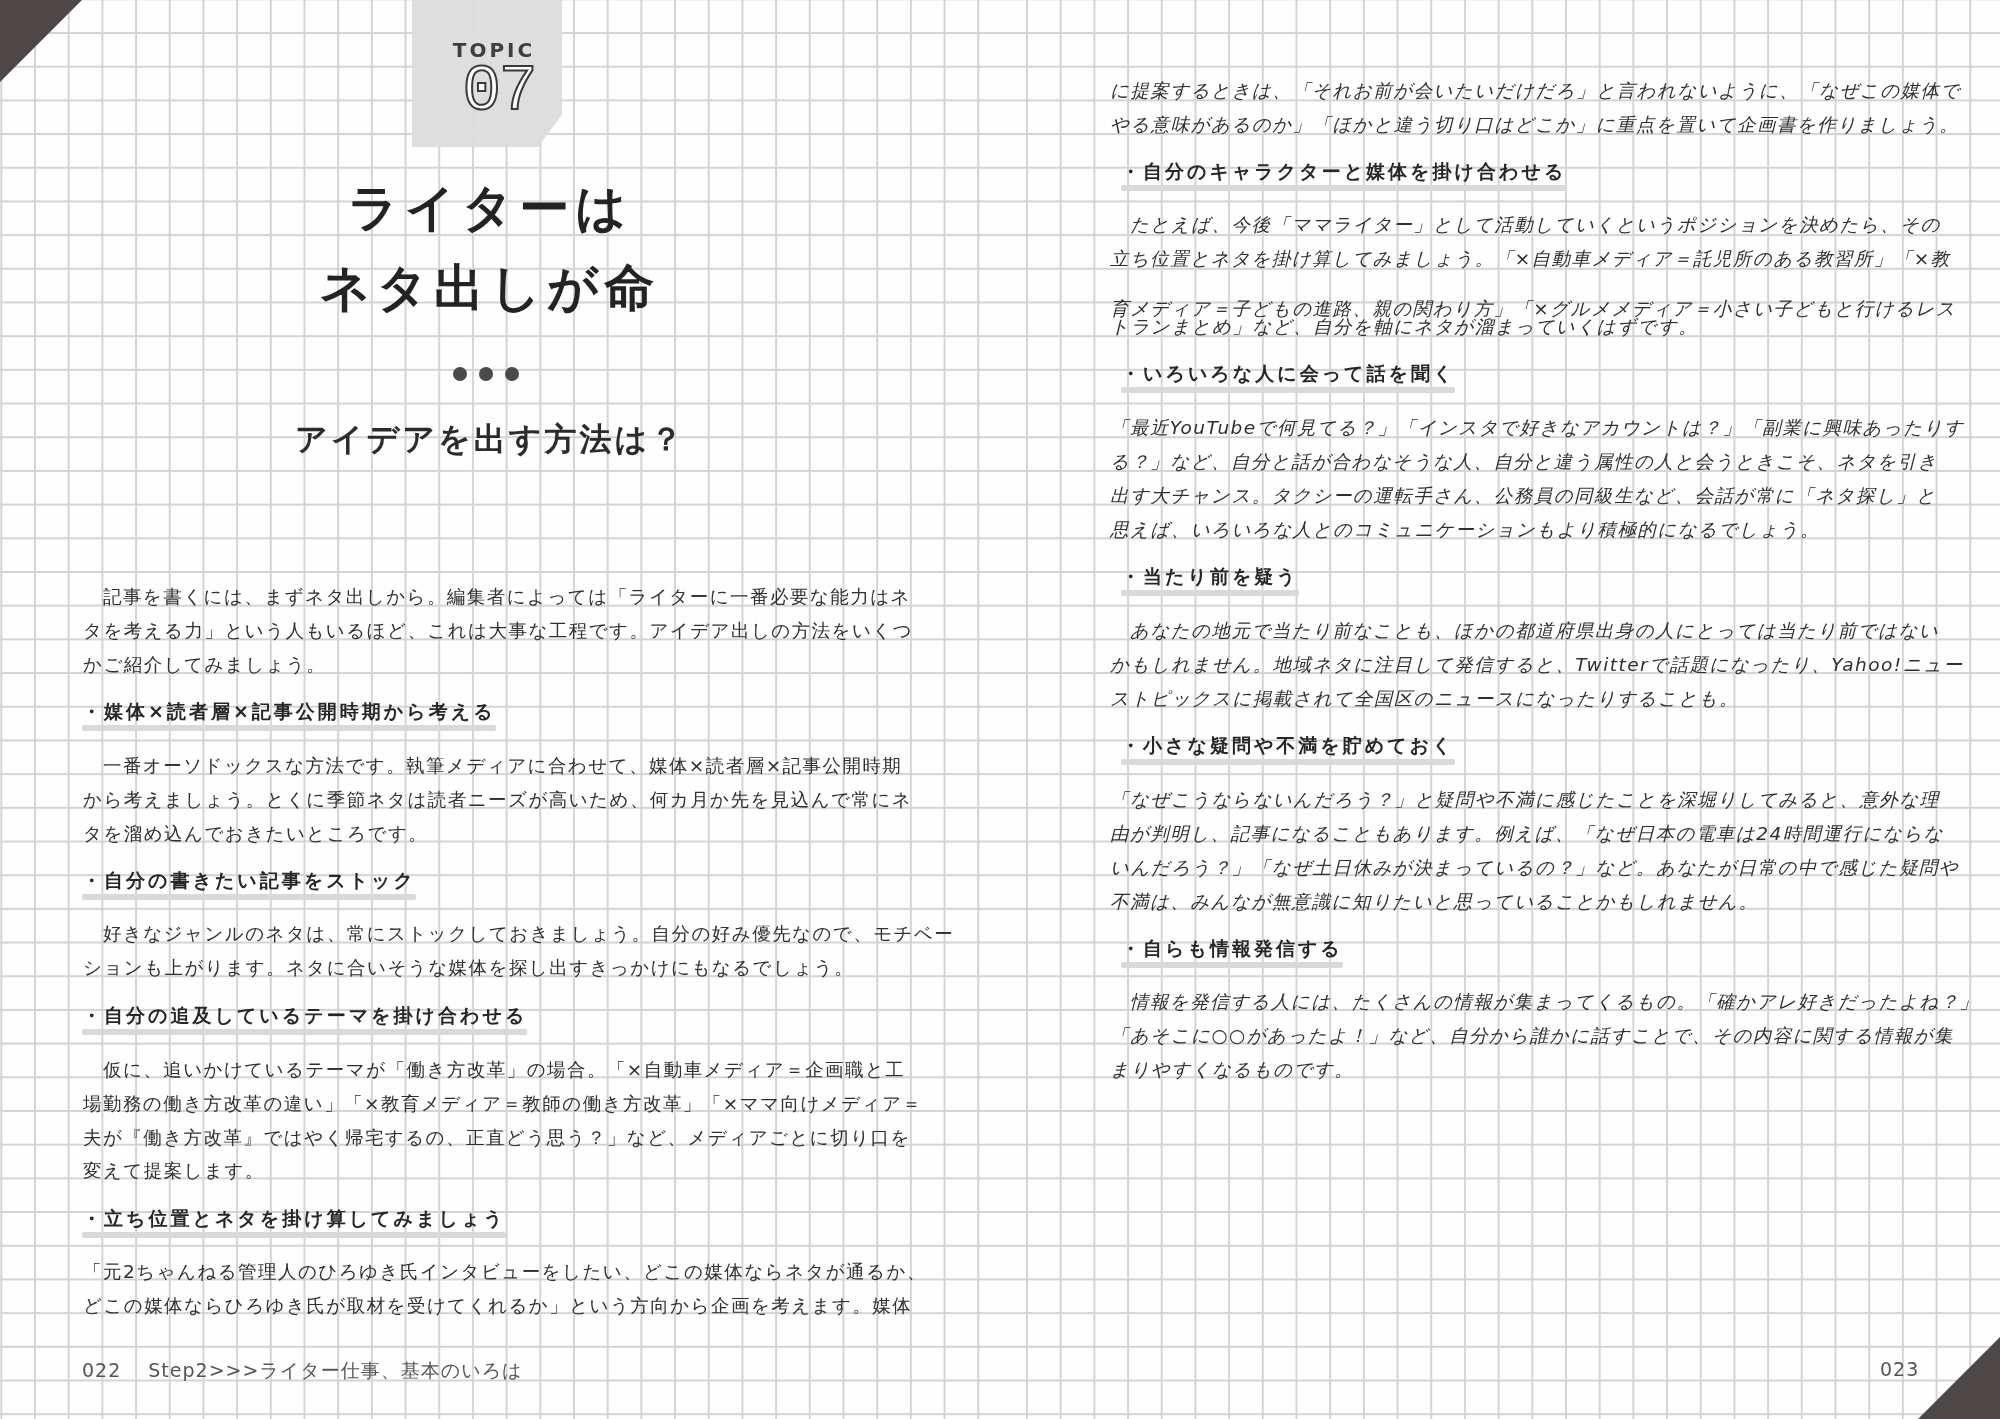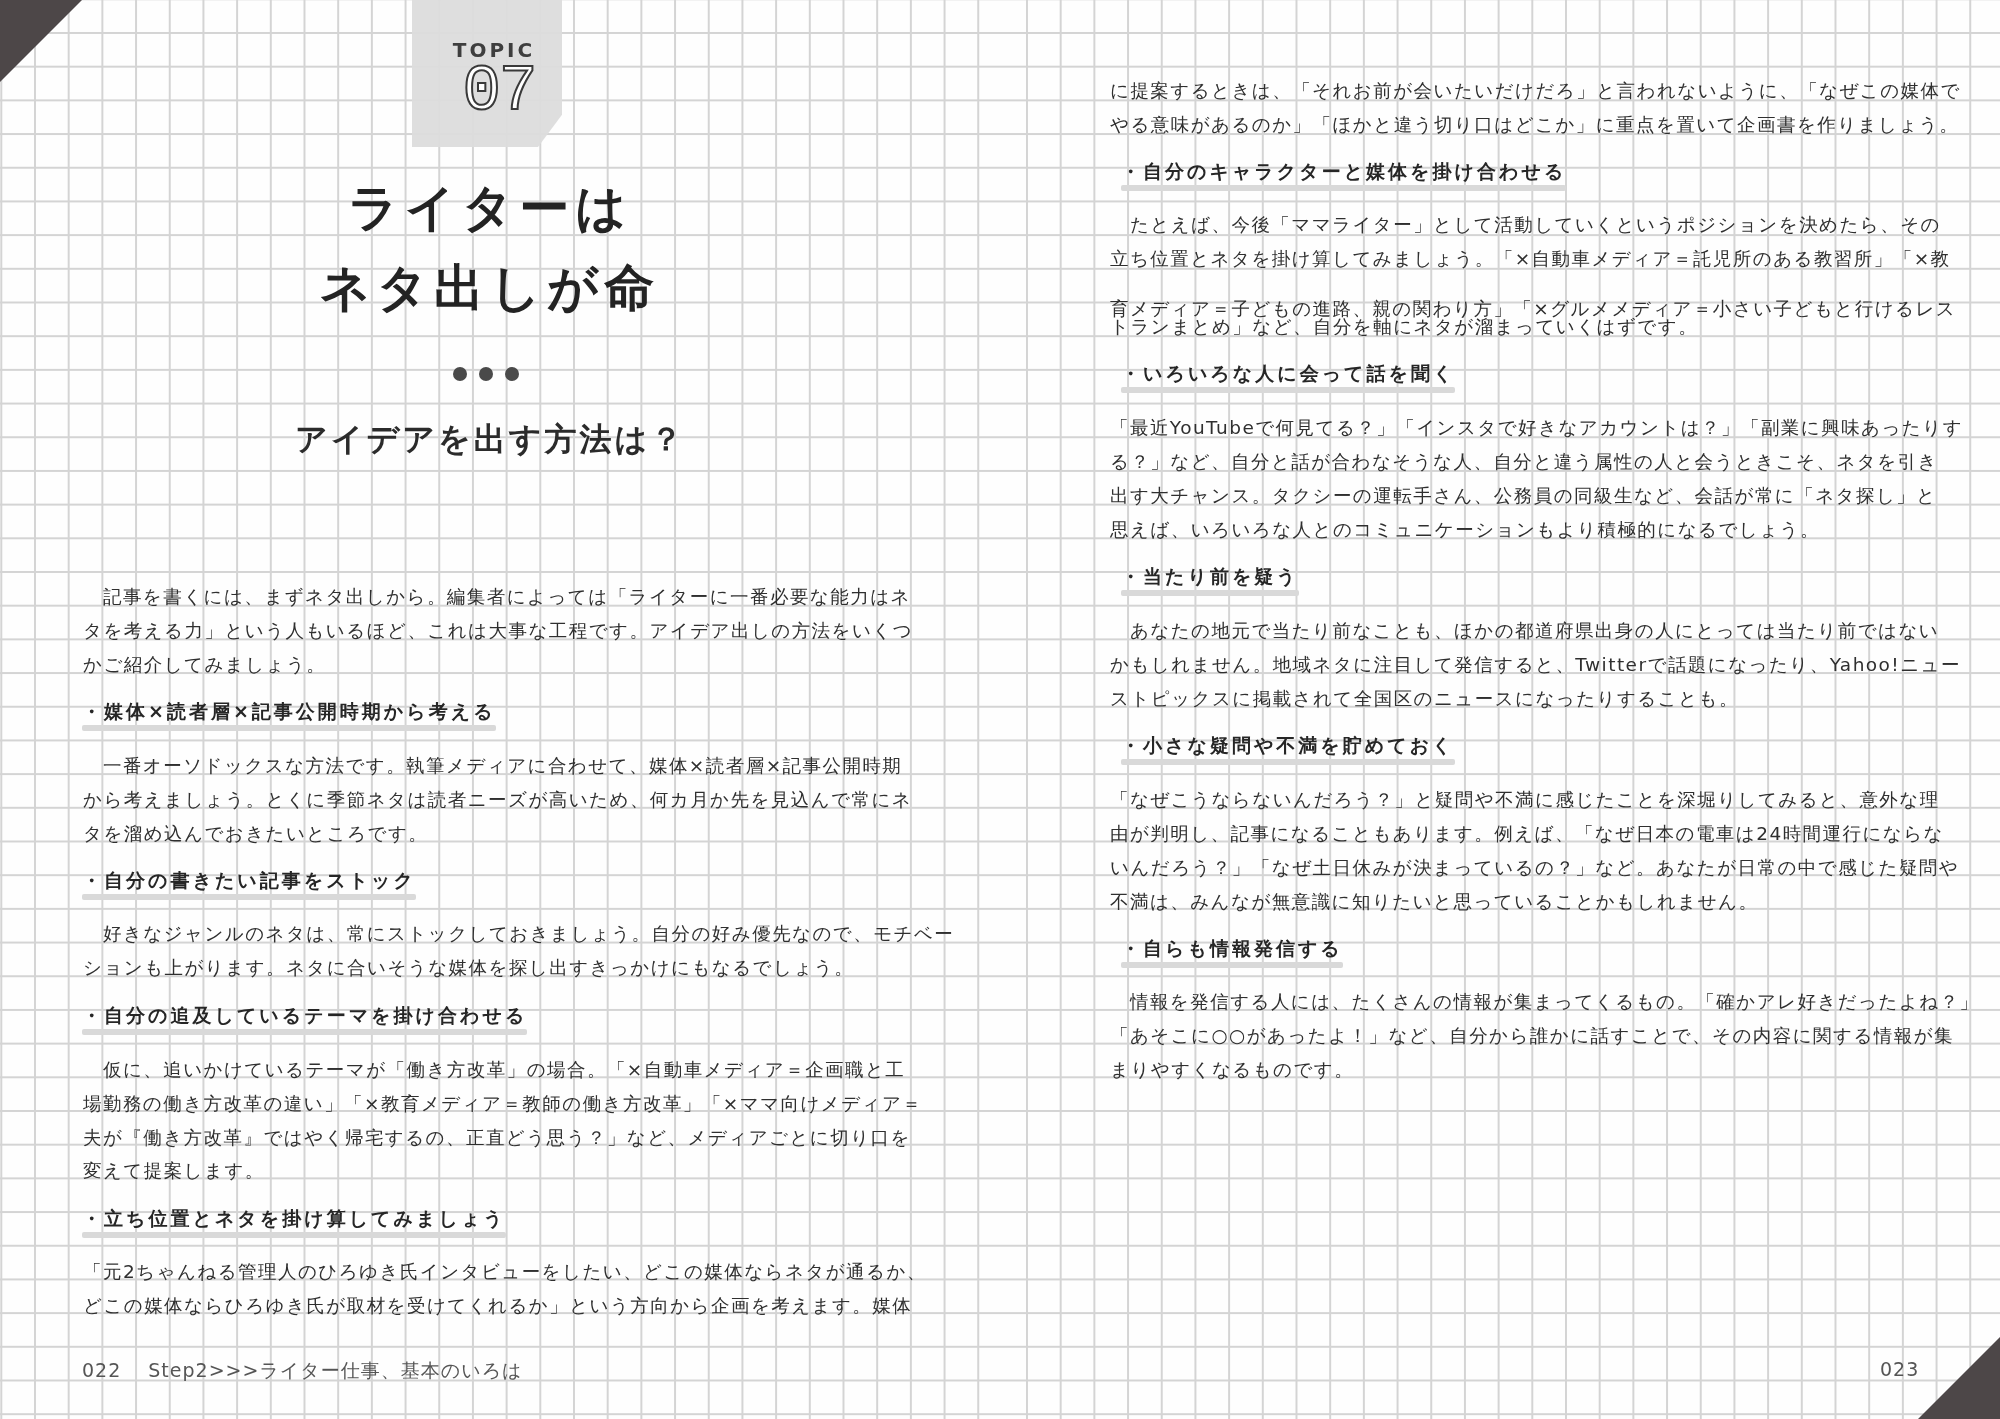--- a/index.html
+++ b/index.html
@@ -132,21 +132,21 @@
     }
     .line {
       position: absolute;
       white-space: nowrap;
       font-size: 18.5px;
       line-height: 24px;
       letter-spacing: 1.45px;
       color: #2f2f2f;
     }
     .left-col .line { left: 83px; }
-    .right-col .line { left: 1110px; }
+    .right-col .line { left: 1110px; font-style: italic; }
     .heading {
       position: absolute;
       white-space: nowrap;
       font-size: 19px;
       font-weight: bold;
       line-height: 26px;
       letter-spacing: 3px;
       color: #262626;
       padding-bottom: 6px;
     }

